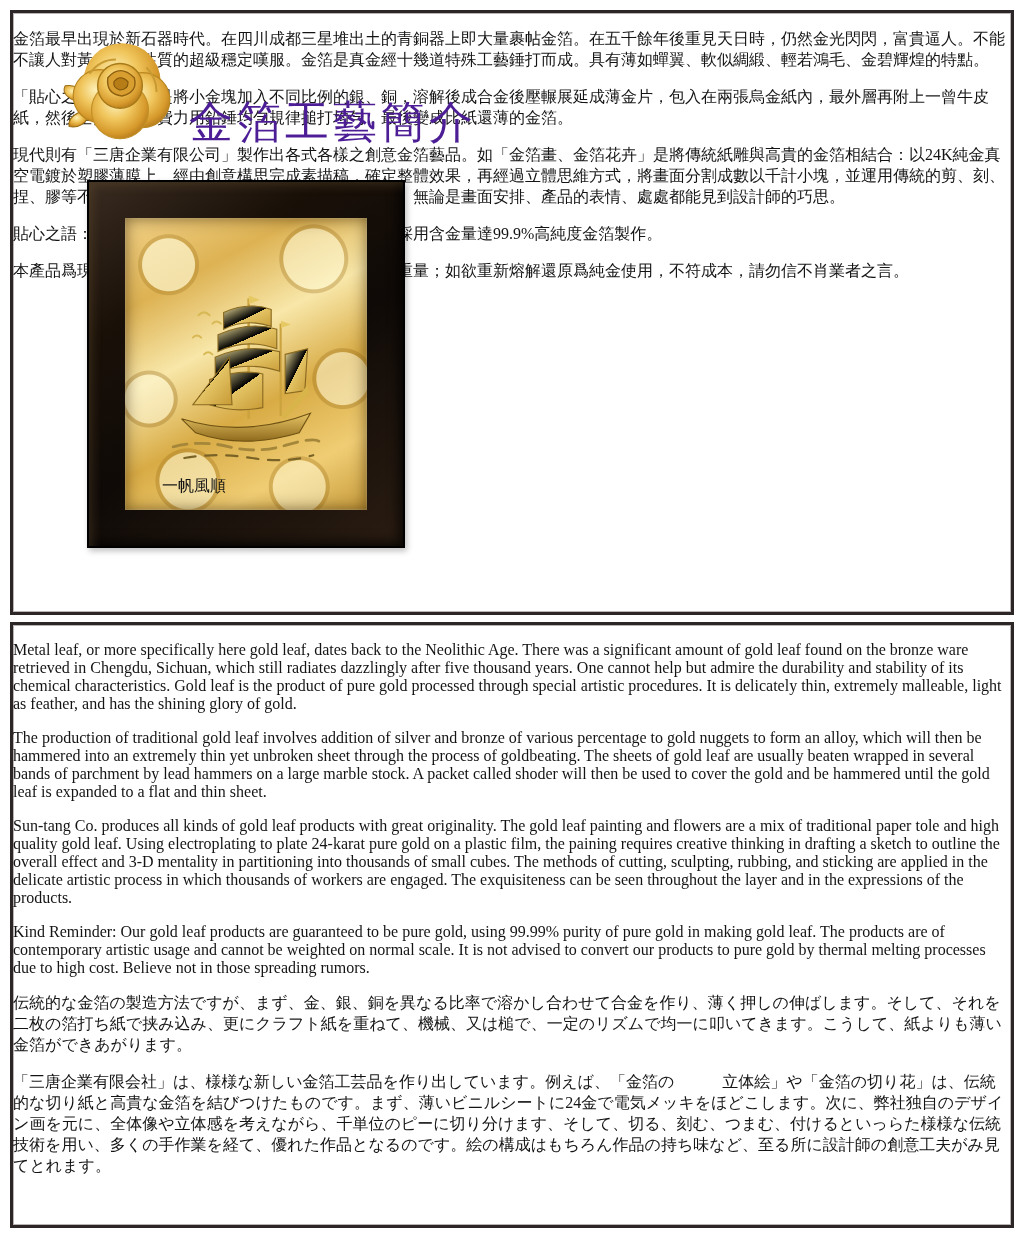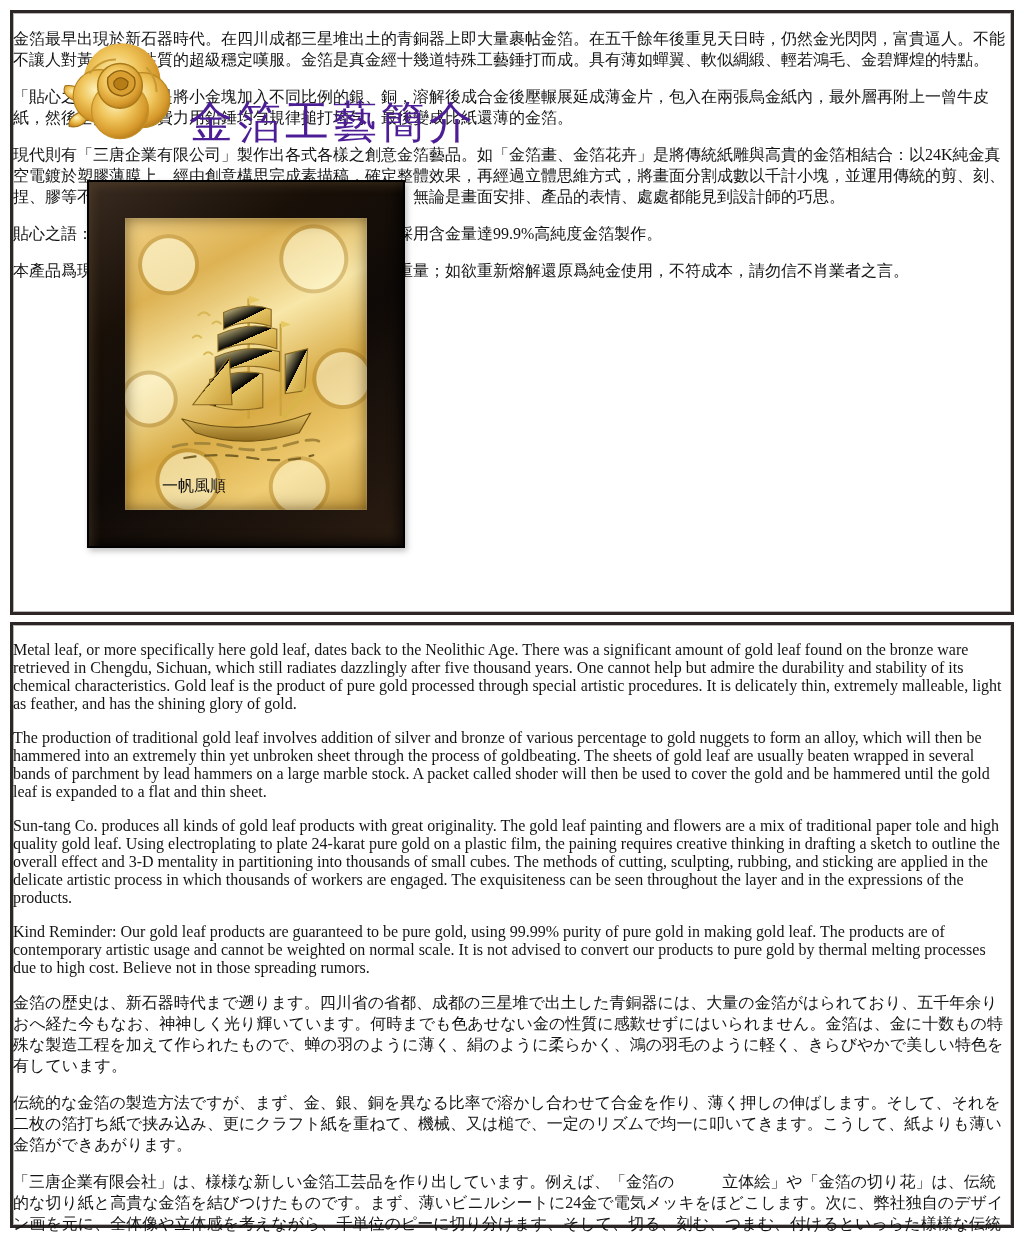--- a/index.html
+++ b/index.html
@@ -141,20 +141,19 @@
   </section>
 
   <section class="box bottom-box">
     <div class="en-col">
       <p>Metal leaf, or more specifically here gold leaf, dates back to the Neolithic Age. There was a significant amount of gold leaf found on the bronze ware retrieved in Chengdu, Sichuan, which still radiates dazzlingly after five thousand years. One cannot help but admire the durability and stability of its chemical characteristics.  Gold leaf is the product of pure gold processed through special artistic procedures. It is delicately thin, extremely malleable, light as feather, and has the shining glory of gold.</p>
       <p>The production of traditional gold leaf involves addition of silver and bronze of various percentage to gold nuggets to form an alloy, which will then be hammered into an extremely thin yet unbroken sheet through the process of goldbeating. The sheets of gold leaf are usually beaten wrapped in several bands of parchment by lead hammers on a large marble stock. A packet called shoder will then be used to cover the gold and be hammered until the gold leaf is expanded to a flat and thin sheet.</p>
       <p>Sun-tang Co. produces all kinds of gold leaf products with great originality. The gold leaf painting and flowers are a mix of traditional paper tole and high quality gold leaf. Using electroplating to plate 24-karat pure gold on a plastic film, the paining requires creative thinking in drafting a sketch to outline the overall effect and 3-D mentality in partitioning into thousands of small cubes. The methods of cutting, sculpting, rubbing, and sticking are applied in the delicate artistic process in which thousands of workers are engaged. The exquisiteness can be seen throughout the layer and in the expressions of the products.</p>
       <p>Kind Reminder: Our gold leaf products are guaranteed to be pure gold, using 99.99% purity of pure gold in making gold leaf. The products are of contemporary artistic usage and cannot be weighted on normal scale. It is not advised to convert our products to pure gold by thermal melting processes due to high cost. Believe not in those spreading rumors.</p>
     </div>
     <div class="jp-col">
-      <p>金箔の歴史は、新石器時代まで遡ります。四川省の省都、成都の三星堆で出土した青銅器には、大量の金箔がはられており、五千年余りおへ経た今もなお、神神しく光り輝いています。何時までも色あせない金の性質に感歎せずにはいられません。金箔は、金に十数もの特殊な製造工程を加えて作られたもので、蝉の羽のように薄く、絹のように柔らかく、鴻の羽毛のように軽く、きらびやかで美しい特色を有しています。</p>
       <p>伝統的な金箔の製造方法ですが、まず、金、銀、銅を異なる比率で溶かし合わせて合金を作り、薄く押しの伸ばします。そして、それを二枚の箔打ち紙で挟み込み、更にクラフト紙を重ねて、機械、又は槌で、一定のリズムで均一に叩いてきます。こうして、紙よりも薄い金箔ができあがります。</p>
       <p>「三唐企業有限会社」は、様様な新しい金箔工芸品を作り出しています。例えば、「金箔の　　　立体絵」や「金箔の切り花」は、伝統的な切り紙と高貴な金箔を結びつけたものです。まず、薄いビニルシートに24金で電気メッキをほどこします。次に、弊社独自のデザイン画を元に、全体像や立体感を考えながら、千単位のピーに切り分けます、そして、切る、刻む、つまむ、付けるといっらた様様な伝統技術を用い、多くの手作業を経て、優れた作品となるのです。絵の構成はもちろん作品の持ち味など、至る所に設計師の創意工夫がみ見てとれます。</p>
 
     </div>
   </section>
 
 </div>
 
 </body></html>

